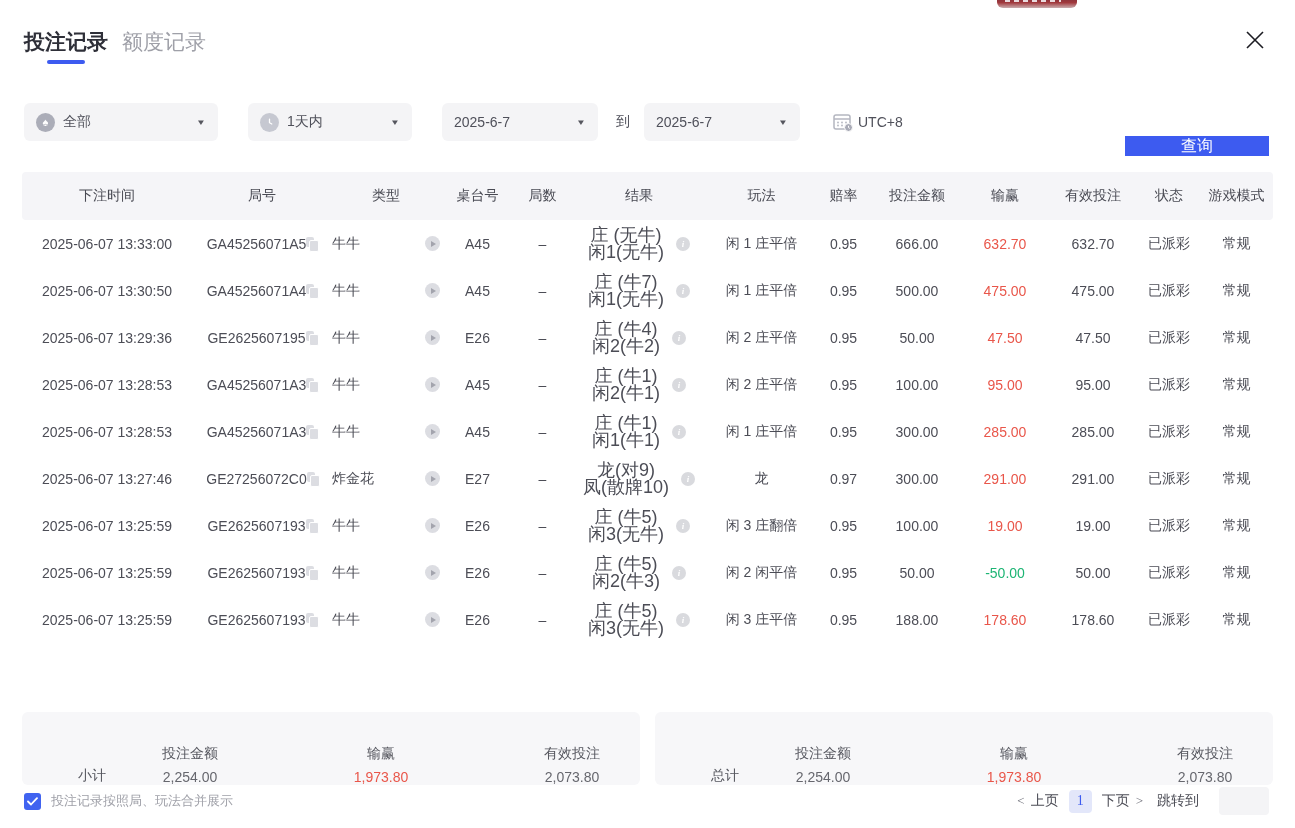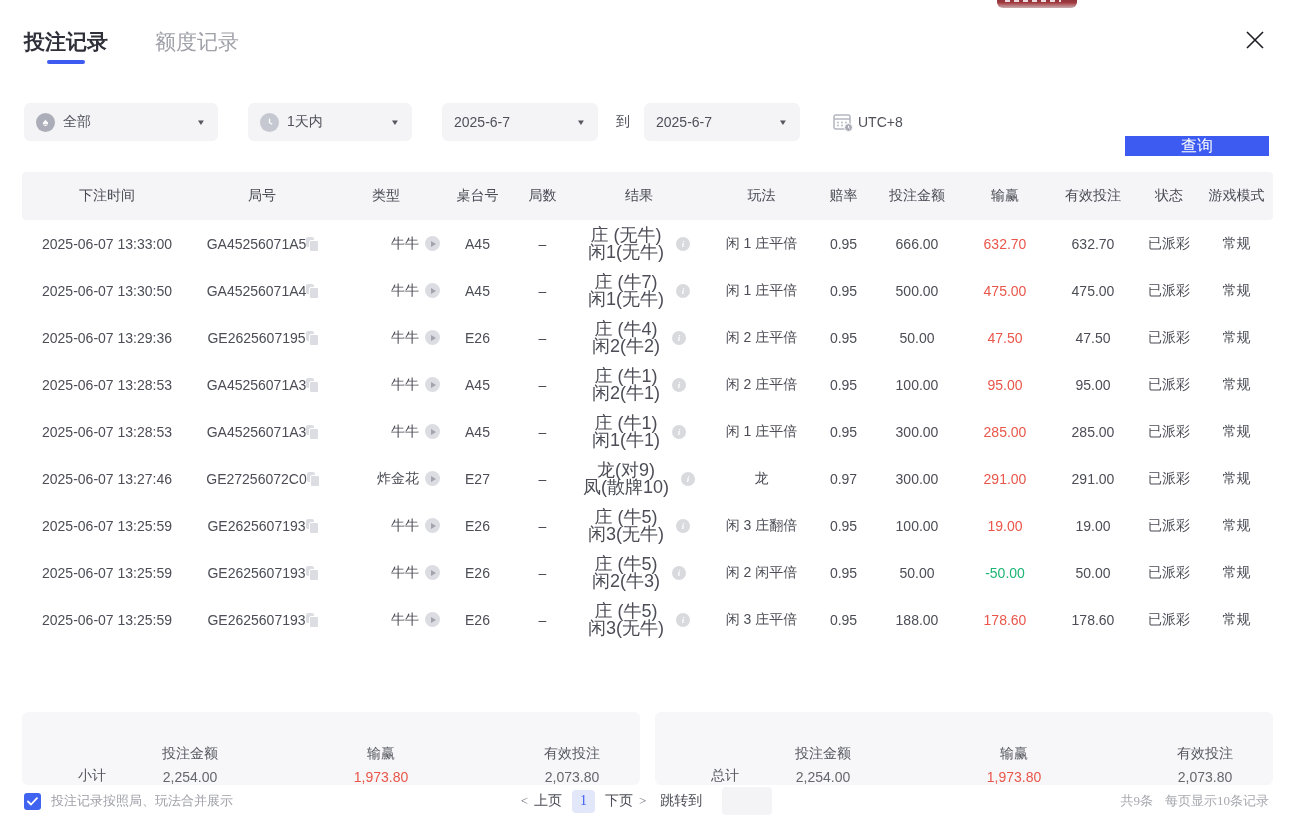--- a/index.html
+++ b/index.html
@@ -24,21 +24,21 @@
   .logo-fragment{
     position:absolute;left:997px;top:-4px;width:80px;height:12px;
     background:linear-gradient(180deg,#6e2230 0%,#9c2f33 55%,#c8a8ab 100%);
     border-radius:0 0 6px 6px;opacity:.95;
   }
   .logo-fragment:before{
     content:"";position:absolute;left:8px;top:2px;width:56px;height:4px;
     background:repeating-linear-gradient(90deg,#e8dade 0 5px,transparent 5px 9px);
   }
   
-  .tabbar{display:flex;align-items:flex-end;gap:47px;padding:28px 0 0 24px;}
+  .tabbar{display:flex;align-items:flex-end;gap:14px;padding:28px 0 0 24px;}
   .tab{font-size:21px;color:var(--muted);cursor:pointer;padding-bottom:10px;position:relative;}
   .tab.active{color:var(--text-dark);font-weight:bold;}
   .tab.active:after{
     content:"";position:absolute;left:50%;transform:translateX(-50%);
     bottom:2px;width:38px;height:4px;border-radius:2px;background:var(--accent);
   }
   .close-btn{position:absolute;right:26px;top:26px;width:28px;height:28px;cursor:pointer;
     display:flex;align-items:center;justify-content:center;}
   
   .filters{display:flex;align-items:center;margin:22px 26px 0 24px;}
@@ -86,21 +86,21 @@
   .th,.td{text-align:center;}
   .tbody .tr{height:47px;}
   .td{color:var(--text);font-size:14px;}
   .round-cell{display:flex;align-items:center;justify-content:center;}
   .copy-icon{position:relative;width:11px;height:13px;flex:none;cursor:pointer;}
   .copy-icon:before,.copy-icon:after{
     content:"";position:absolute;border-radius:2px;background:#dcdde2;
   }
   .copy-icon:before{left:0;top:0;width:8px;height:10px;}
   .copy-icon:after{left:3px;top:3px;width:8px;height:10px;border:1px solid #fff;}
-  .type-cell{display:flex;align-items:center;justify-content:flex-end;gap:6px;}
+  .type-cell{display:flex;align-items:center;justify-content:space-between;}
   .play-icon{
     width:15px;height:15px;border-radius:50%;background:#dcdde2;flex:none;cursor:pointer;
     display:flex;align-items:center;justify-content:center;
   }
   .play-icon:before{
     content:"";width:0;height:0;margin-left:2px;
     border-left:5px solid #a3a4ad;border-top:3.5px solid transparent;border-bottom:3.5px solid transparent;
   }
   .result-cell{display:flex;align-items:center;justify-content:center;gap:12px;}
   .result-lines{font-size:18px;line-height:17px;color:var(--text);}
@@ -534,17 +534,13 @@
       <span>上页</span>
     </span>
     <span class="page-chip">1</span>
     <span class="pg-btn">
       <span>下页</span>
       <span class="pg-arrow">&gt;</span>
     </span>
     <span class="jump-label">跳转到</span>
     <input class="jump-input" type="text" style="">
   </div>
-  <div class="records-info">
-    <span>共9条</span>
-    <span>每页显示10条记录</span>
-  </div>
 </div>
 
 </body></html>

